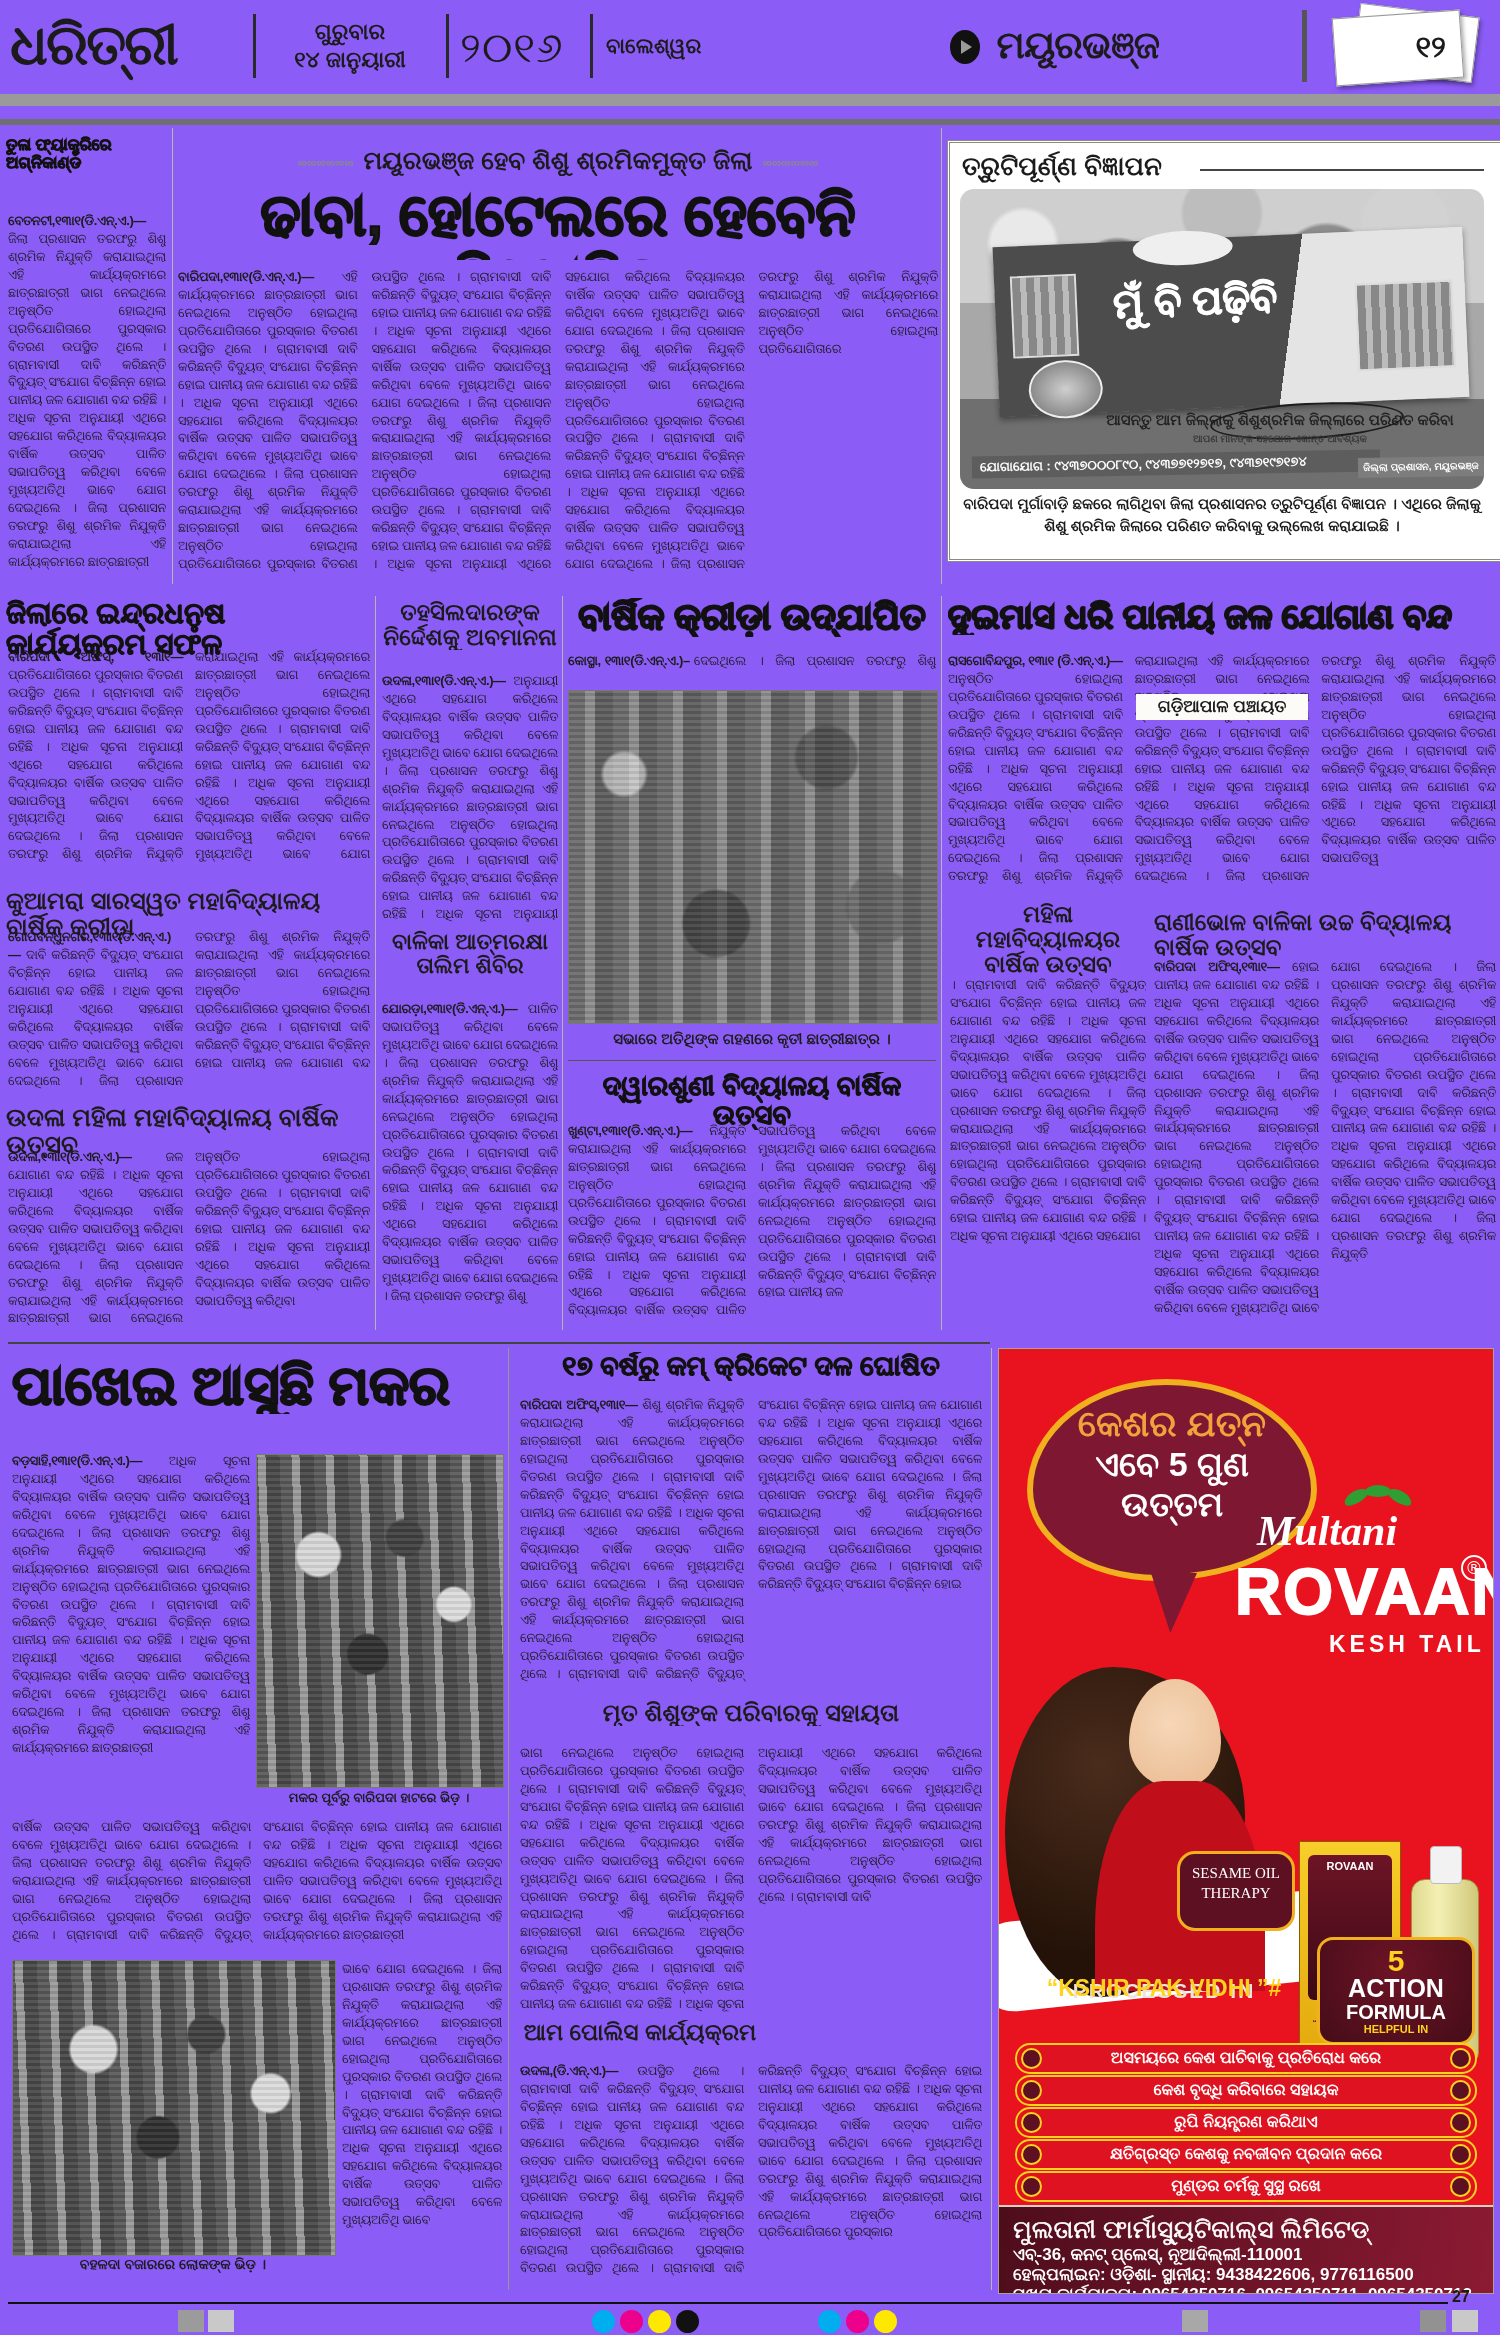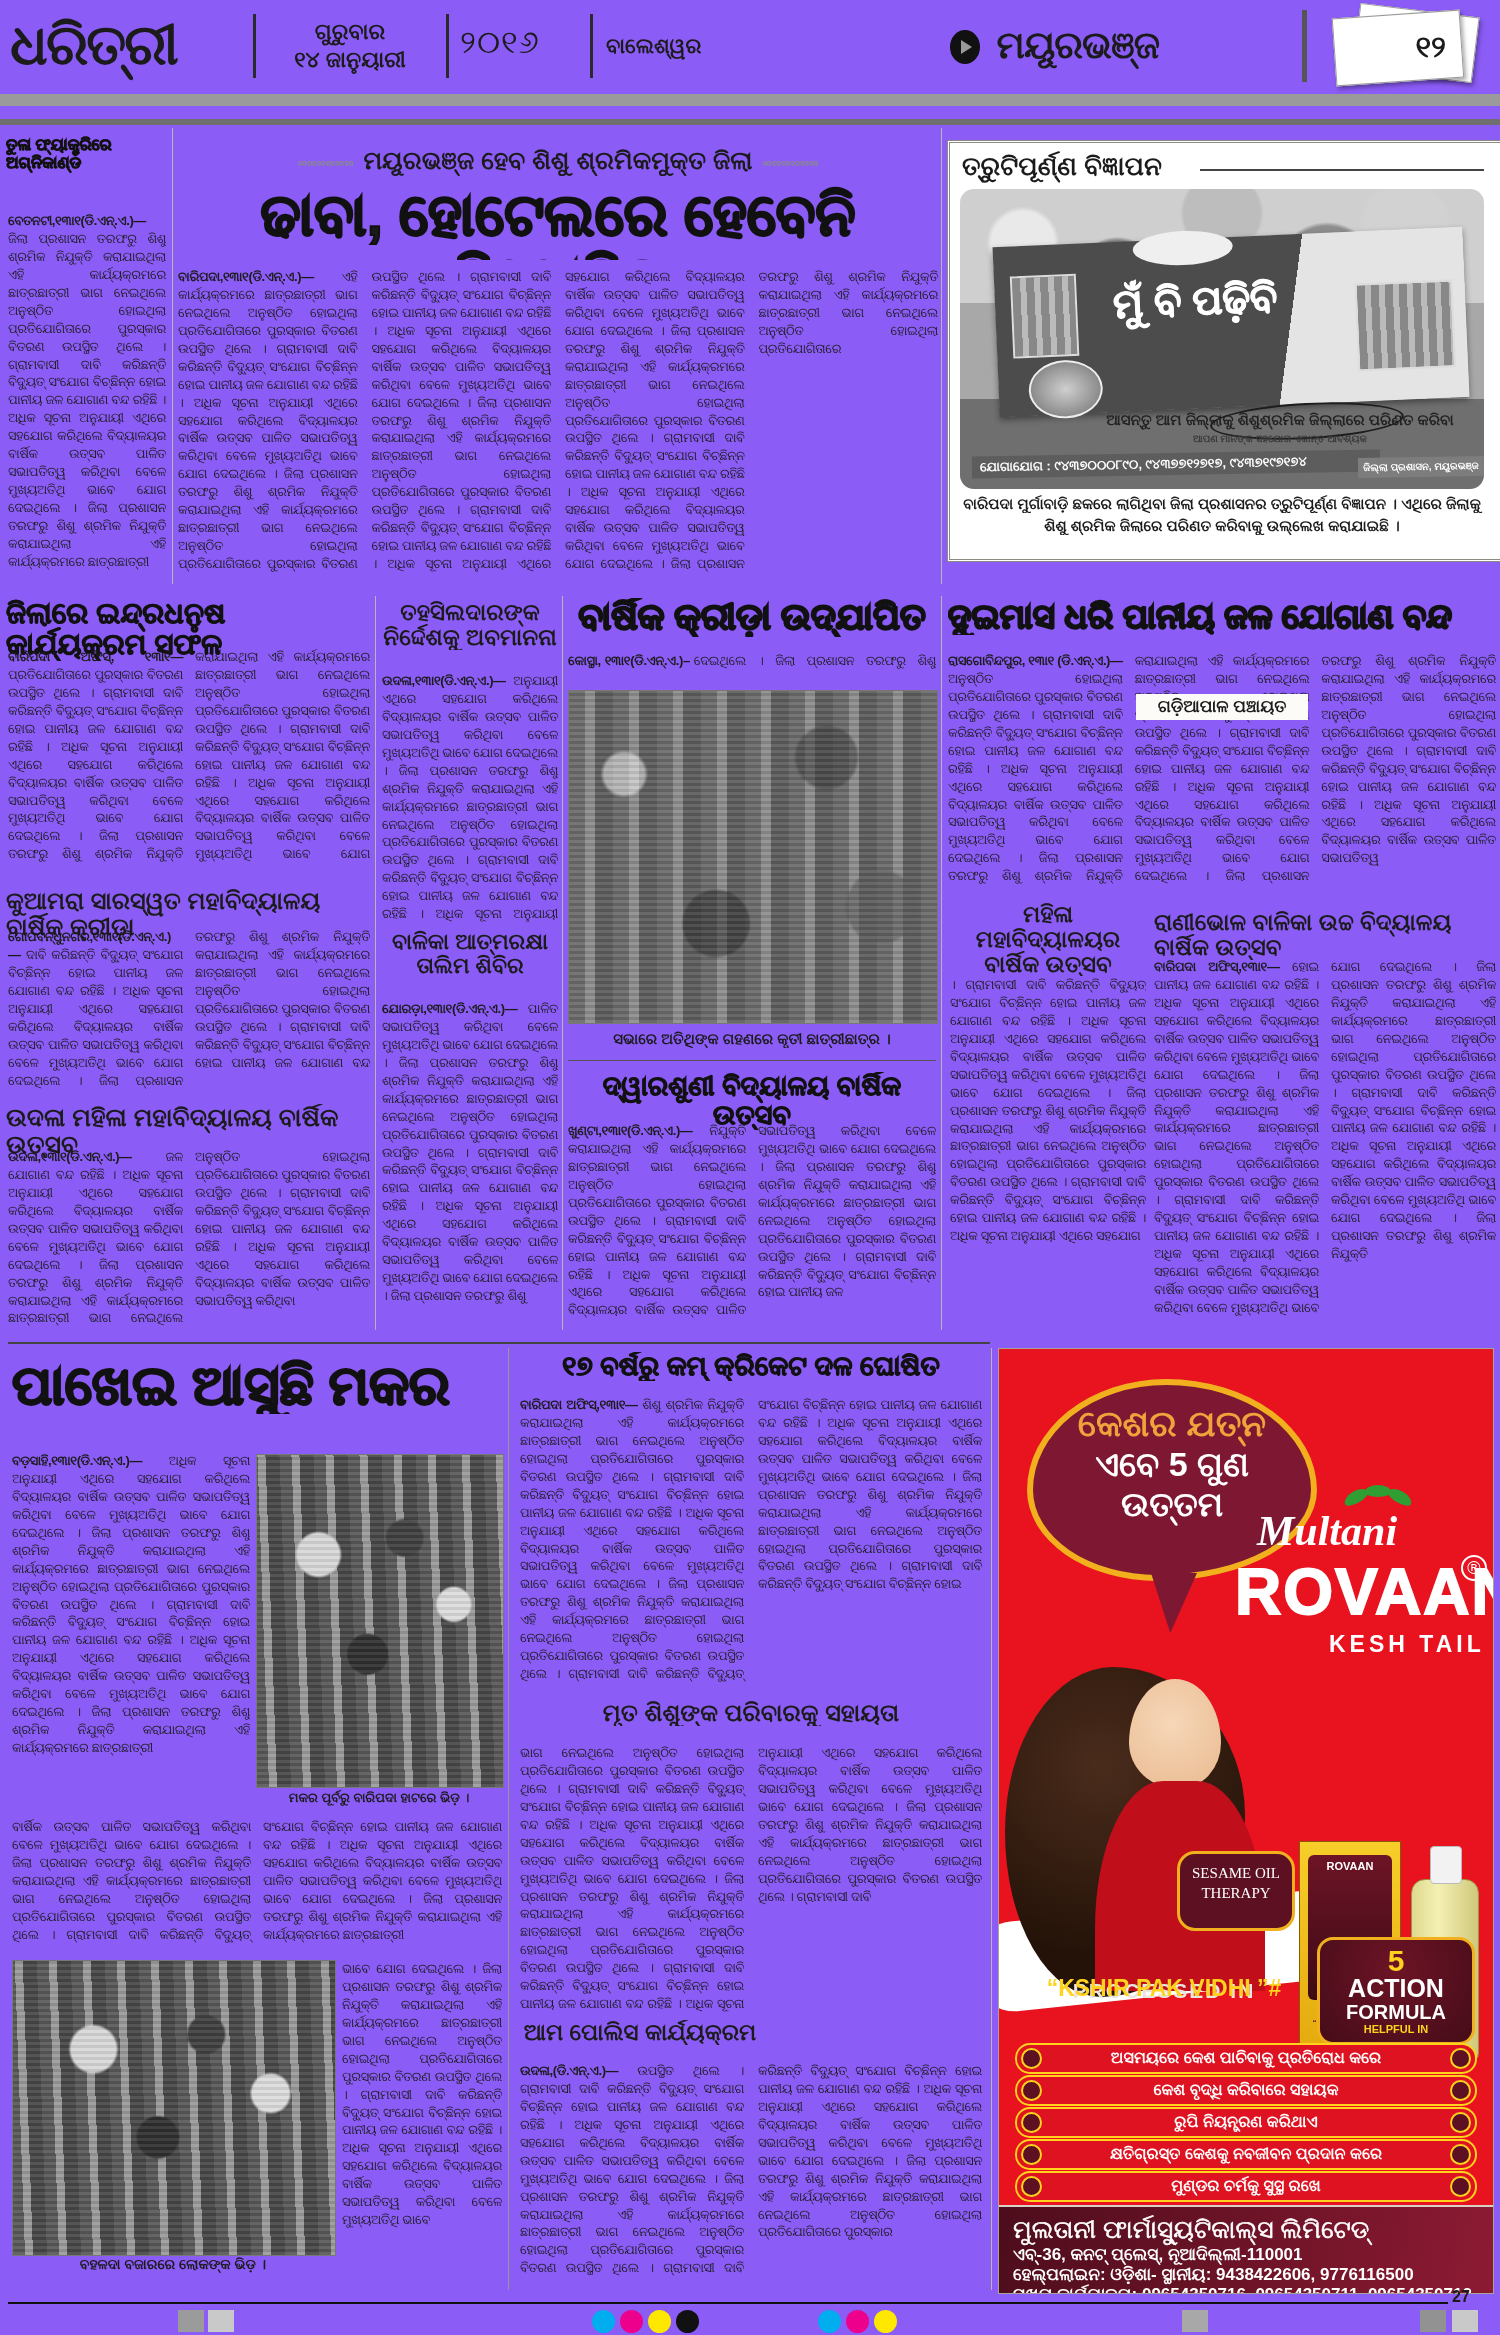--- a/index.html
+++ b/index.html
@@ -6,21 +6,21 @@
   .page{position:relative;width:1500px;height:2335px;background:#8b5cf6;color:#1b1b1b;
         font-family:"Liberation Sans","DejaVu Sans",sans-serif;overflow:hidden;}
   .abs{position:absolute;}
   .vline{position:absolute;width:1px;background:#b9b6ae;}
   .hline{position:absolute;height:1px;background:#8d8a82;}
 
   
   .mast{font-weight:bold;font-size:56px;letter-spacing:-2px;}
   .hdr-div{position:absolute;width:3px;background:#2a2a2a;}
   .hdr-sm{font-weight:bold;font-size:22px;line-height:1.25;text-align:center;}
-  .hdr-year{font-size:32px;letter-spacing:1px;}
+  .hdr-year{font-size:42px;letter-spacing:1px;}
   .hdr-ed{font-size:21px;font-weight:bold;}
   .district{font-weight:bold;font-size:38px;letter-spacing:-1px;}
   .dot-icon{width:30px;height:34px;border-radius:50%;background:#111;position:relative;display:inline-block;}
   .dot-icon::after{content:"";position:absolute;left:11px;top:10px;border-left:11px solid #9a9a9a;
       border-top:7px solid transparent;border-bottom:7px solid transparent;}
   .pgfold{position:absolute;width:150px;height:74px;text-decoration:underline;}
   .pgfold .sheet{position:absolute;background:#fff;border:1px solid #9a9a9a;box-shadow:2px 3px 4px rgba(0,0,0,.35);}
   .pgfold .s1{width:118px;height:64px;left:26px;top:2px;transform:rotate(7deg);}
   .pgfold .s2{width:126px;height:66px;left:4px;top:6px;transform:rotate(-4deg);}
   .pgfold .num{position:absolute;right:34px;top:22px;font-size:30px;font-weight:bold;}

